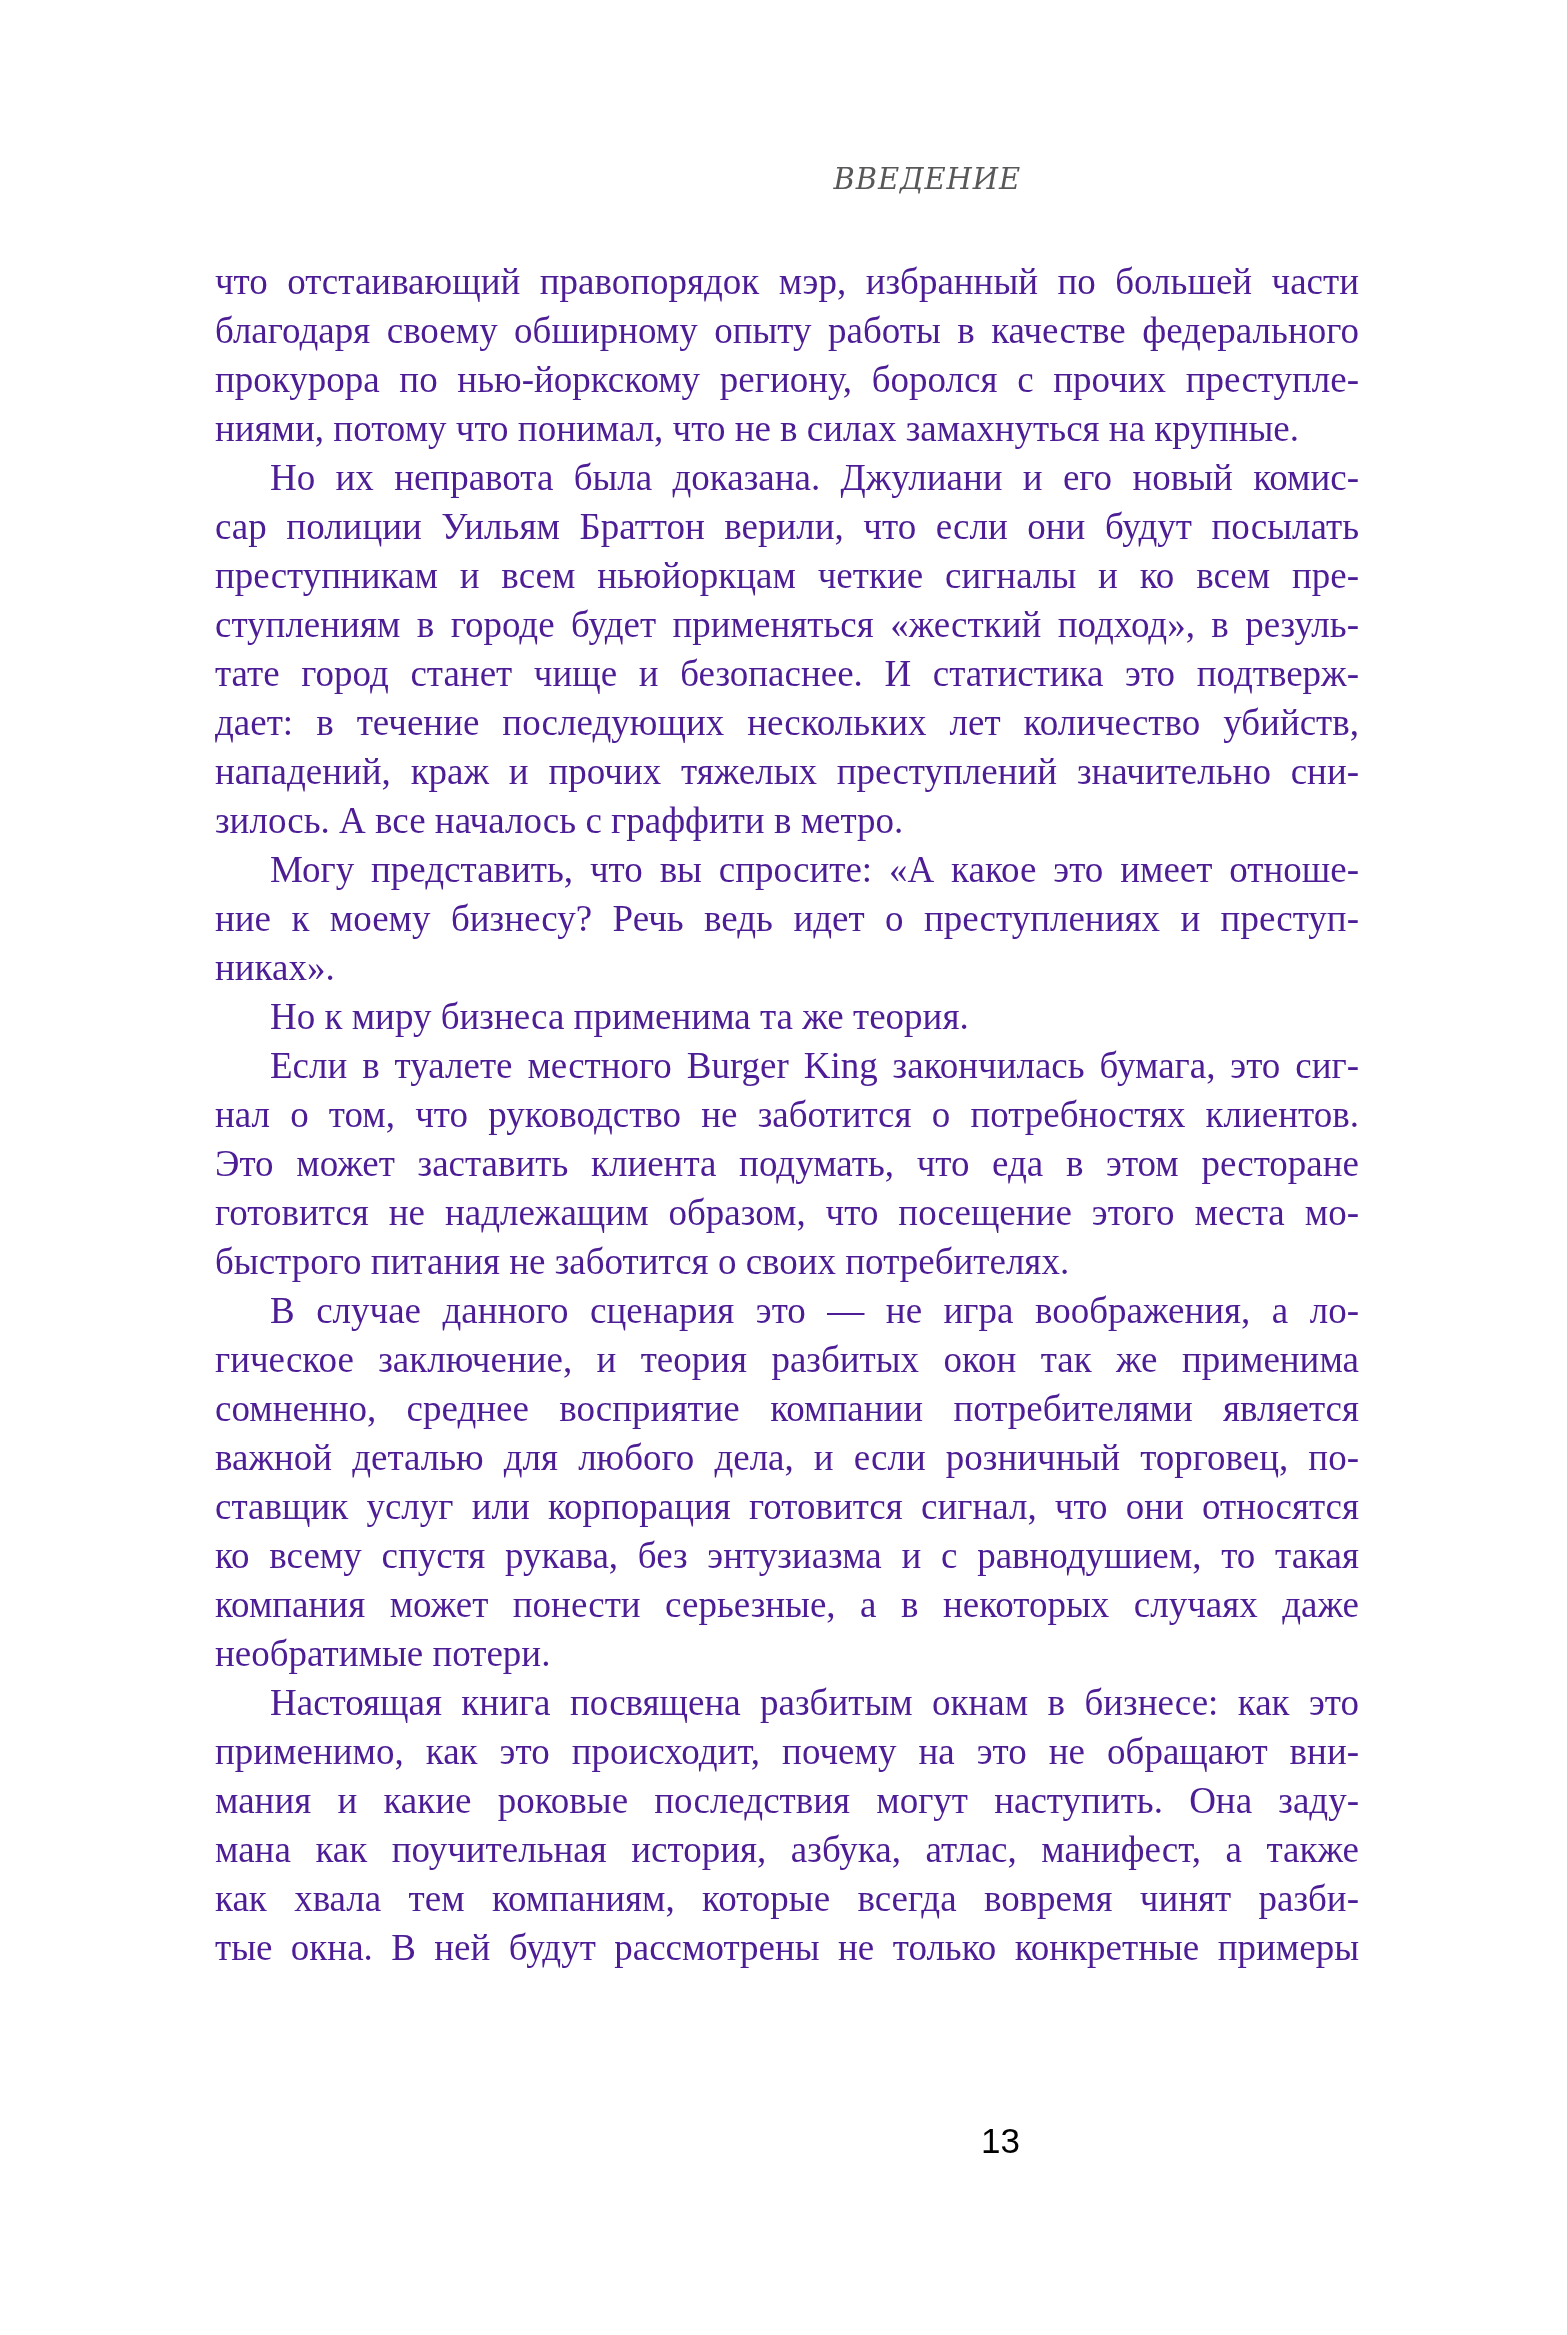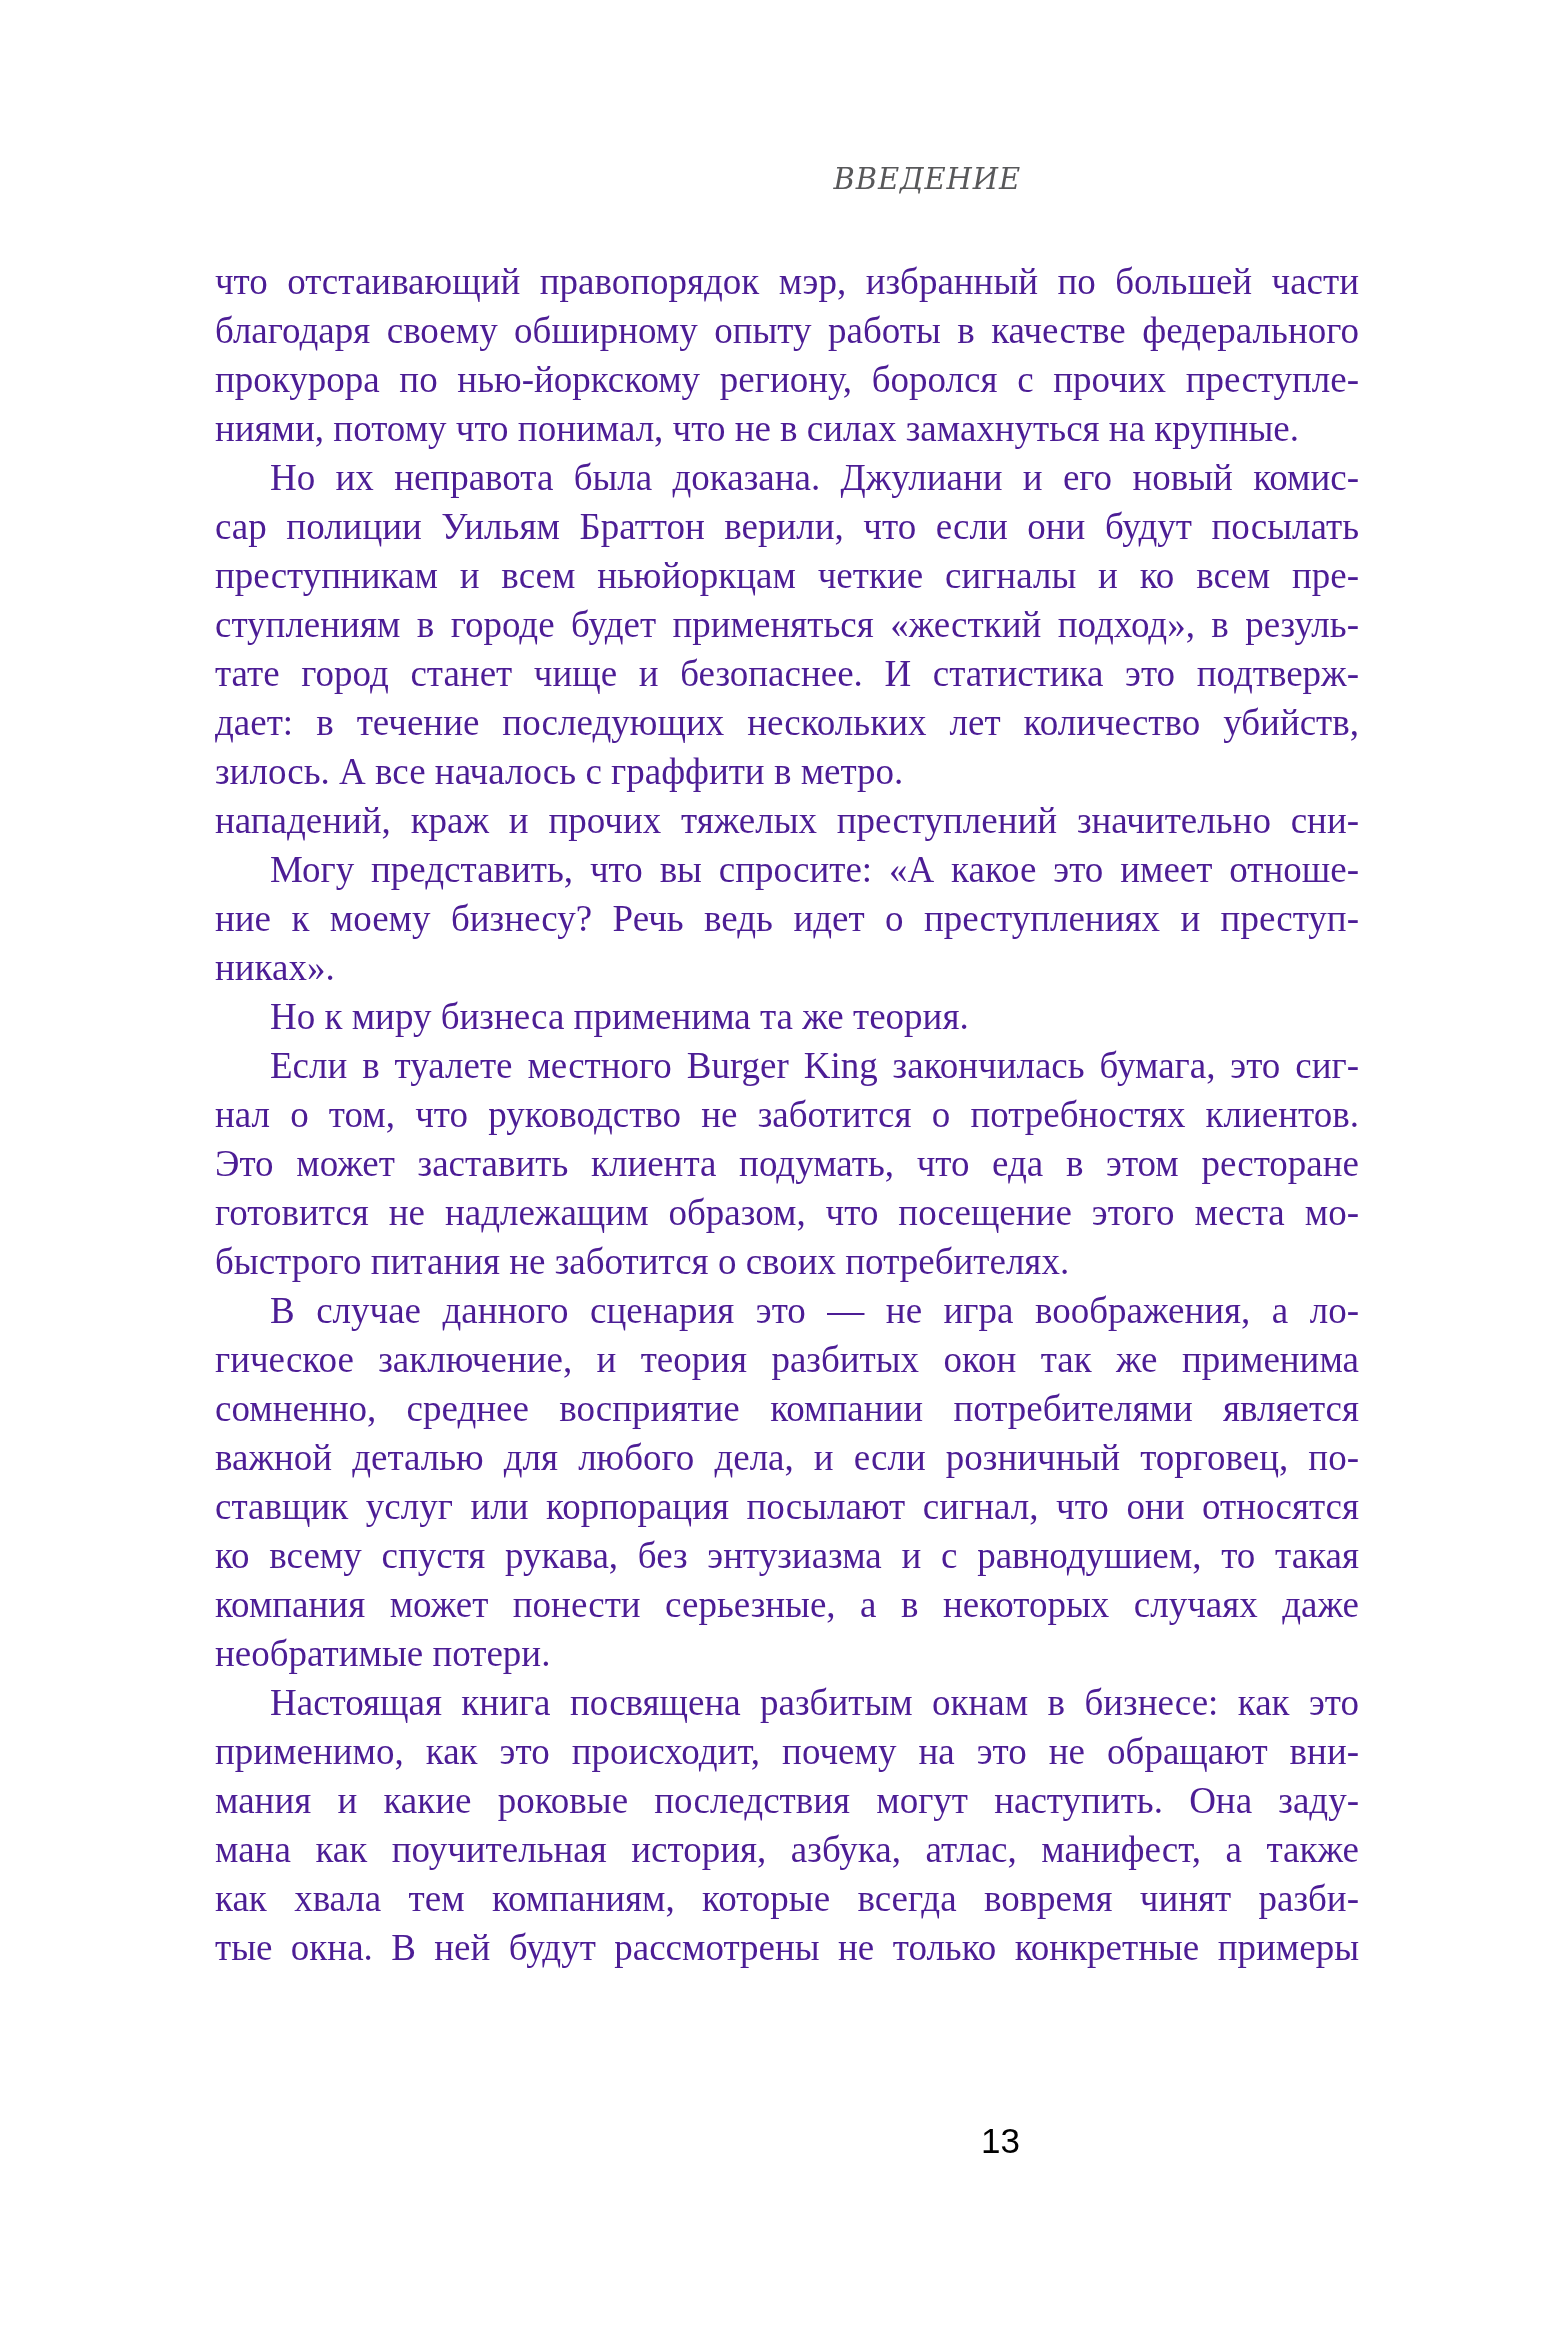--- a/index.html
+++ b/index.html
@@ -79,22 +79,22 @@
       <span class="line last">ниями, потому что понимал, что не в силах замахнуться на крупные.</span>
     </div>
 
     <div>
       <span class="line indent">Но их неправота была доказана. Джулиани и его новый комис-</span>
       <span class="line">сар полиции Уильям Браттон верили, что если они будут посылать</span>
       <span class="line">преступникам и всем ньюйоркцам четкие сигналы и ко всем пре-</span>
       <span class="line">ступлениям в городе будет применяться «жесткий подход», в резуль-</span>
       <span class="line">тате город станет чище и безопаснее. И статистика это подтверж-</span>
       <span class="line">дает: в течение последующих нескольких лет количество убийств,</span>
+      <span class="line">нападений, краж и прочих тяжелых преступлений значительно сни-</span>
       <span class="line last">зилось. А все началось с граффити в метро.</span>
-      <span class="line">нападений, краж и прочих тяжелых преступлений значительно сни-</span>
     </div>
 
     <div>
       <span class="line indent">Могу представить, что вы спросите: «А какое это имеет отноше-</span>
       <span class="line">ние к моему бизнесу? Речь ведь идет о преступлениях и преступ-</span>
       <span class="line last">никах».</span>
     </div>
 
     <div>
       <span class="line indent last">Но к миру бизнеса применима та же теория.</span>
@@ -106,21 +106,21 @@
       <span class="line">Это может заставить клиента подумать, что еда в этом ресторане</span>
       <span class="line">готовится не надлежащим образом, что посещение этого места мо-</span>
       <span class="line last">быстрого питания не заботится о своих потребителях.</span>
     </div>
 
     <div>
       <span class="line indent">В случае данного сценария это — не игра воображения, а ло-</span>
       <span class="line">гическое заключение, и теория разбитых окон так же применима</span>
       <span class="line">сомненно, среднее восприятие компании потребителями является</span>
       <span class="line">важной деталью для любого дела, и если розничный торговец, по-</span>
-      <span class="line">ставщик услуг или корпорация посылают сигнал, что они относятся</span>
+      <span class="line">ставщик услуг или корпорация готовится сигнал, что они относятся</span>
       <span class="line">ко всему спустя рукава, без энтузиазма и с равнодушием, то такая</span>
       <span class="line">компания может понести серьезные, а в некоторых случаях даже</span>
       <span class="line last">необратимые потери.</span>
     </div>
 
     <div>
       <span class="line indent">Настоящая книга посвящена разбитым окнам в бизнесе: как это</span>
       <span class="line">применимо, как это происходит, почему на это не обращают вни-</span>
       <span class="line">мания и какие роковые последствия могут наступить. Она заду-</span>
       <span class="line">мана как поучительная история, азбука, атлас, манифест, а также</span>

